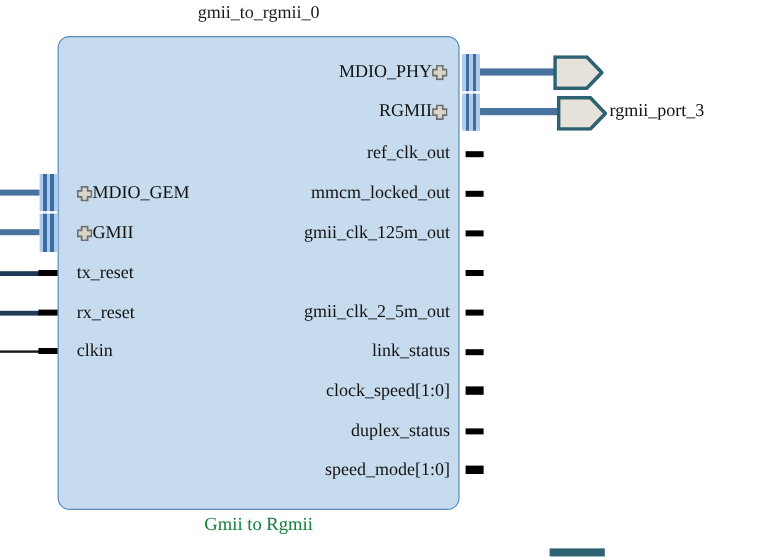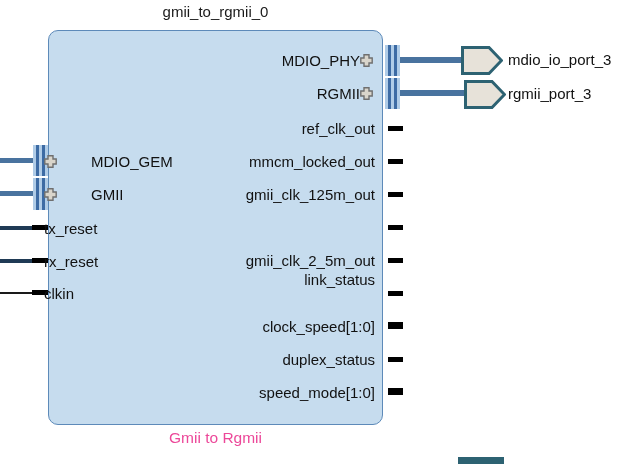--- a/index.html
+++ b/index.html
@@ -1,39 +1,39 @@
 <!DOCTYPE html>
 <html><head>
 <meta charset="utf-8">
 <style>
   html,body { margin:0; padding:0; background:#ffffff; }
   .canvas {
     position:relative; width:637px; height:464px; background:#ffffff;
-    font-family:Liberation Sans, sans-serif; overflow:hidden;
+    font-family:Liberation Serif, serif; overflow:hidden;
     -webkit-font-smoothing:antialiased;
   }
   .block {
     position:absolute; left:48px; top:30px; width:335px; height:395px;
     background:#c6dcee; border:1px solid #5d8ab9; border-radius:10px;
     box-sizing:border-box;
   }
   .block-title {
     position:absolute; left:48px; top:3px; width:335px; text-align:center;
     font-size:15px; color:#1a1a1a; white-space:nowrap;
   }
   .display-name {
     position:absolute; left:48px; top:429px; width:335px; text-align:center;
-    font-size:15.5px; color:#ec4899; white-space:nowrap;
+    font-size:15.5px; color:#15803d; white-space:nowrap;
   }
   .row {
     position:absolute; height:20px; display:flex; align-items:center;
     font-size:15px; color:#111; white-space:nowrap;
   }
   .row .plus { display:flex; align-items:center; }
-  .row.leftside  { left:44px;gap:34px; }
+  .row.leftside  { left:64px; }
   .row.rightside-if { right:264px; }
   .row.rightside { right:262px;text-align:right; }
   .ifc-bar {
     position:absolute; width:15px;
     background:linear-gradient(90deg,#b0cce7 0 3px,#3d6ba4 3px 6px,#b0cce7 6px 9px,#3d6ba4 9px 12px,#b0cce7 12px 15px);
   }
   .ifc-wire { position:absolute; background:#49739f; }
   .plain-wire { position:absolute; background:#1f3a55; }
   .thin-wire { position:absolute; background:#1a1a1a; }
   .stub { position:absolute; background:#000; }
@@ -112,21 +112,21 @@
   </div>
   <div class="row rightside" style="top:151px;">
     <span>mmcm_locked_out</span>
   </div>
   <div class="row rightside" style="top:184px;">
     <span>gmii_clk_125m_out</span>
   </div>
   <div class="row rightside" style="top:250px;">
     <span>gmii_clk_2_5m_out</span>
   </div>
-  <div class="row rightside" style="top:269px;">
+  <div class="row rightside" style="top:283px;">
     <span>link_status</span>
   </div>
   <div class="row rightside" style="top:316px;">
     <span>clock_speed[1:0]</span>
   </div>
   <div class="row rightside" style="top:349px;">
     <span>duplex_status</span>
   </div>
   <div class="row rightside" style="top:382px;">
     <span>speed_mode[1:0]</span>
@@ -145,21 +145,20 @@
   <div class="stub" style="left:388px; top:291px; width:15px; height:5px;"></div>
   <div class="stub" style="left:388px; top:322px; width:15px; height:7px;"></div>
   <div class="stub" style="left:388px; top:357px; width:15px; height:5px;"></div>
   <div class="stub" style="left:388px; top:388px; width:15px; height:7px;"></div>
 
   <div class="ext-port" style="left:461px; top:46px;">
     <svg width="42" height="29" viewBox="0 0 42 29">
         <path d="M1.5 1.5 H28 L40.5 14.5 L28 27.5 H1.5 z" fill="#e7e2d9" stroke="#2d6272" stroke-width="3"></path>
       </svg>
   </div>
-  <div class="ext-label" style="left:508px; top:51px;">mdio_io_port_3</div>
 
   <div class="ext-port" style="left:464px; top:80px;">
     <svg width="42" height="29" viewBox="0 0 42 29">
         <path d="M1.5 1.5 H28 L40.5 14.5 L28 27.5 H1.5 z" fill="#e7e2d9" stroke="#2d6272" stroke-width="3"></path>
       </svg>
   </div>
   <div class="ext-label" style="left:508px; top:85px;">rgmii_port_3</div>
 
   <div class="partial-port"></div>
 

